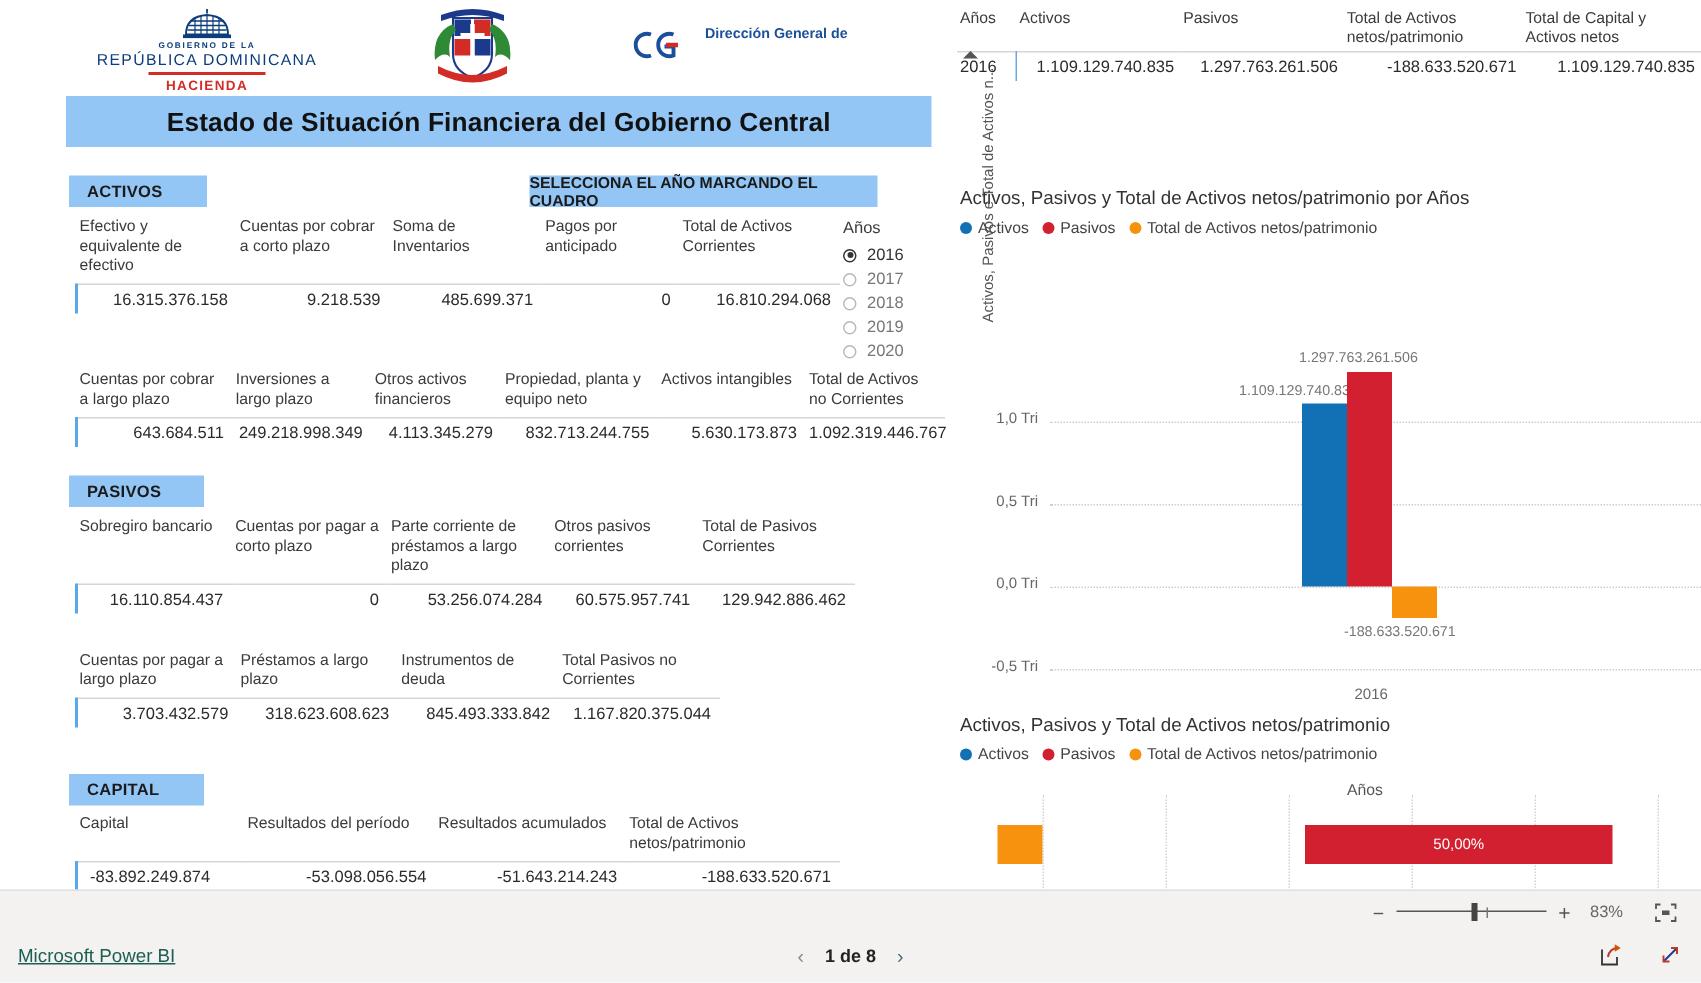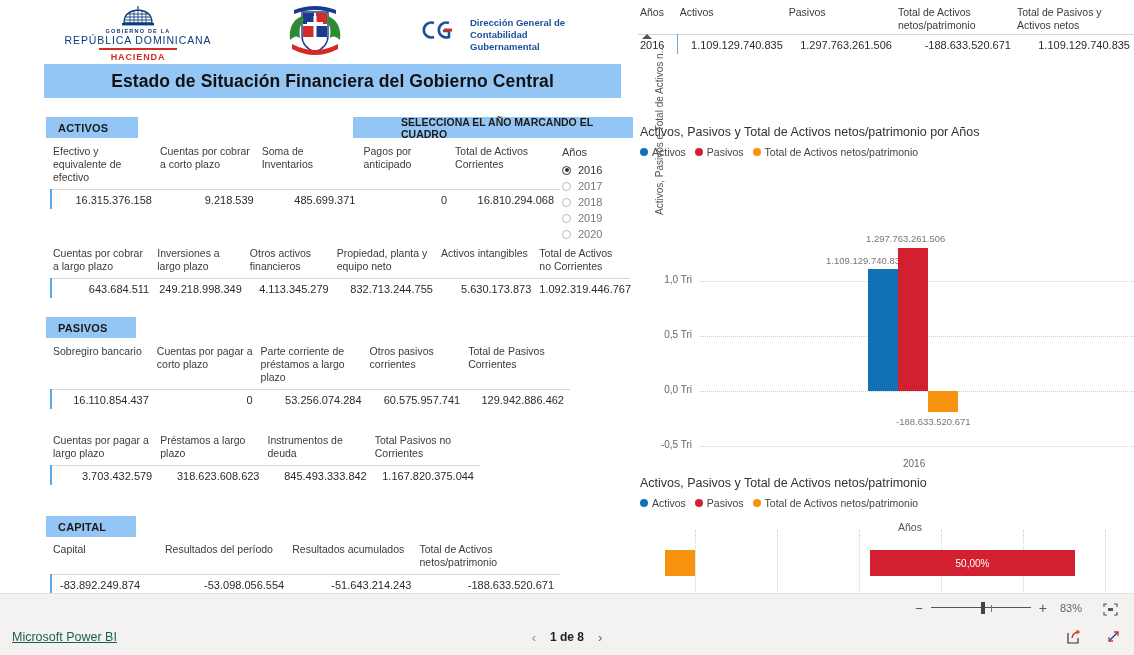--- a/index.html
+++ b/index.html
@@ -46,21 +46,21 @@
     display:flex;align-items:center;padding-left:12px;
     font-size:11px;font-weight:700;color:#1a1a1a;letter-spacing:.2px;
   }
   #chip-activos{left:46px;top:117px;width:80px;}
   #chip-pasivos{left:46px;top:317px;width:78px;}
   #chip-capital{left:46px;top:516px;width:78px;}
 
   .selector-chip{
     position:absolute;left:353px;top:117px;width:232px;height:21px;
     background:#94c6f5;display:flex;align-items:center;justify-content:center;
-    font-size:10.5px;font-weight:700;color:#1a1a1a;padding-left:48px;
+    font-size:10.5px;font-weight:700;color:#1a1a1a;
   }
 
   
   .matrix{position:absolute;}
   .matrix table{border-collapse:collapse;width:100%;table-layout:fixed;}
   .matrix th{
     font-weight:400;font-size:10.5px;color:#3b3b3b;
     vertical-align:top;text-align:left;padding:2px 6px 5px 2px;line-height:13px;
   }
   .matrix td{
@@ -222,21 +222,20 @@
       <div class="logo-cg">
         <div class="cg-mark">
           <svg width="44" height="22" viewBox="0 0 44 22">
             <path d="M16 4 A7.5 7.5 0 1 0 16 18" fill="none" stroke="#1b4f9c" stroke-width="2.6"></path>
             <path d="M31 4 A7.5 7.5 0 1 0 31 18 L31 12 L25 12" fill="none" stroke="#1b4f9c" stroke-width="2.6"></path>
             <rect x="26" y="9.5" width="8" height="3" fill="#d32b26"></rect>
           </svg>
         </div>
         <div class="cg-text">
           <div>Dirección General de</div>
-          <div>Contabilidad Gubernamental</div>
         </div>
       </div>
     </div>
 
     <div class="main-title">Estado de Situación Financiera del Gobierno Central</div>
 
     <div class="section-chip" id="chip-activos">ACTIVOS</div>
     <div class="selector-chip">SELECCIONA EL AÑO MARCANDO EL CUADRO</div>
 
     <div class="matrix" id="m-activos-1">
@@ -425,21 +424,21 @@
             <col style="width:22%">
             <col style="width:24%">
             <col style="width:24%">
           </colgroup>
         <thead>
           <tr>
             <th>Años</th>
             <th>Activos</th>
             <th>Pasivos</th>
             <th>Total de Activos netos/patrimonio</th>
-            <th>Total de Pasivos y Activos netos</th>
+            <th>Total de Capital y Activos netos</th>
           </tr>
         </thead>
         <tbody>
           <tr>
             <td class="yr">2016</td>
             <td>1.109.129.740.835</td>
             <td>1.297.763.261.506</td>
             <td>-188.633.520.671</td>
             <td>1.109.129.740.835</td>
           </tr>

